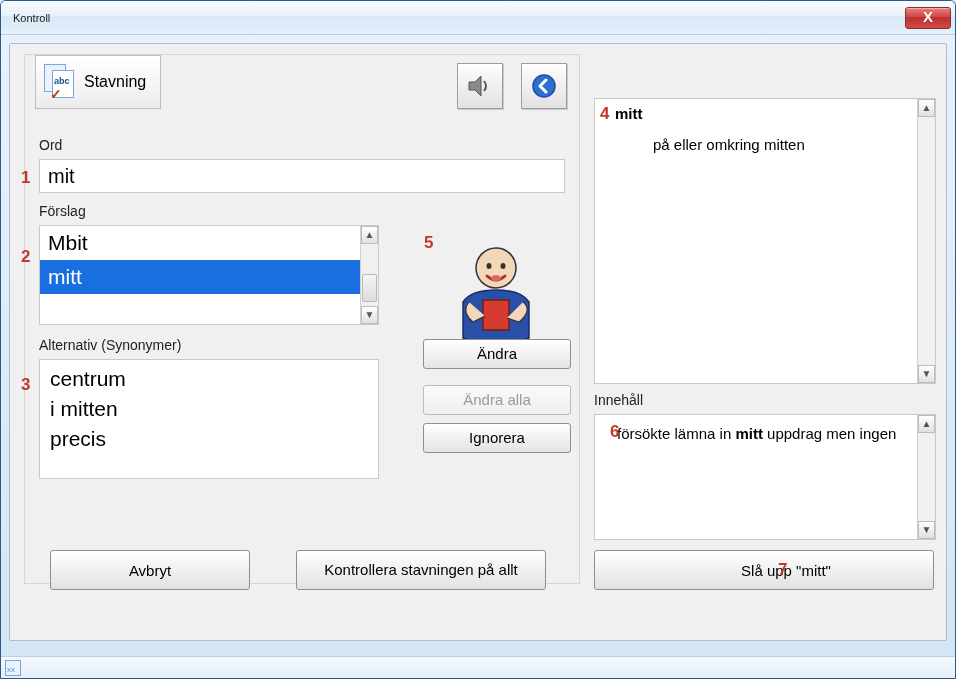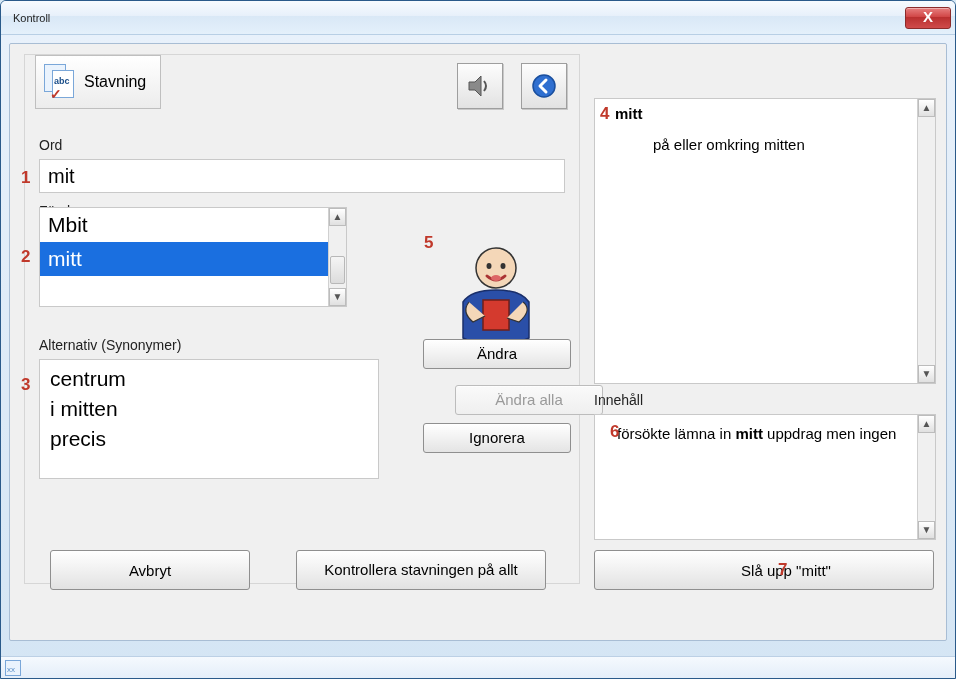--- a/index.html
+++ b/index.html
@@ -191,21 +191,20 @@
     text-align: center;
     line-height: 28px;
     border-radius: 3px;
     box-shadow: inset 0 1px 0 rgba(255,255,255,.7);
   }
   .action-btn.disabled {
     color: #9a9a9a;
     border-color: #bcbcbc;
     background: linear-gradient(to bottom, #fafafa, #efefef);
     cursor: default;
-    margin-left: 32px;
   }
   .big-btn {
     position: absolute;
     height: 40px;
     border: 1px solid #8f8f8f;
     background: linear-gradient(to bottom, #fff, #e2e2e2);
     border-radius: 3px;
     font-size: 15px;
     cursor: pointer;
     text-align: center;
@@ -313,21 +312,21 @@
             </svg>
           </span>
         </div>
 
         <span class="lbl" style="left:14px; top:82px">Ord</span>
         <span class="marker" style="left:-4px; top:113px">1</span>
         <input class="field" style="left: 14px; top: 104px; width: 526px; height: 34px;" value="mit">
 
         <span class="lbl" style="left:14px; top:148px">Förslag</span>
         <span class="marker" style="left:-4px; top:192px">2</span>
-        <div class="listbox" style="left:14px; top:152px; width:308px; height:100px">
+        <div class="listbox" style="left:14px; top:170px; width:340px; height:100px">
           <div class="items">
             <div class="item">Mbit</div>
             <div class="item selected">mitt</div>
           </div>
           <div class="scrollbar">
             <div class="arrow">▲</div>
             <div class="thumb"></div>
             <div class="arrow" style="position:absolute;bottom:0;left:0;right:0">▼</div>
           </div>
         </div>

